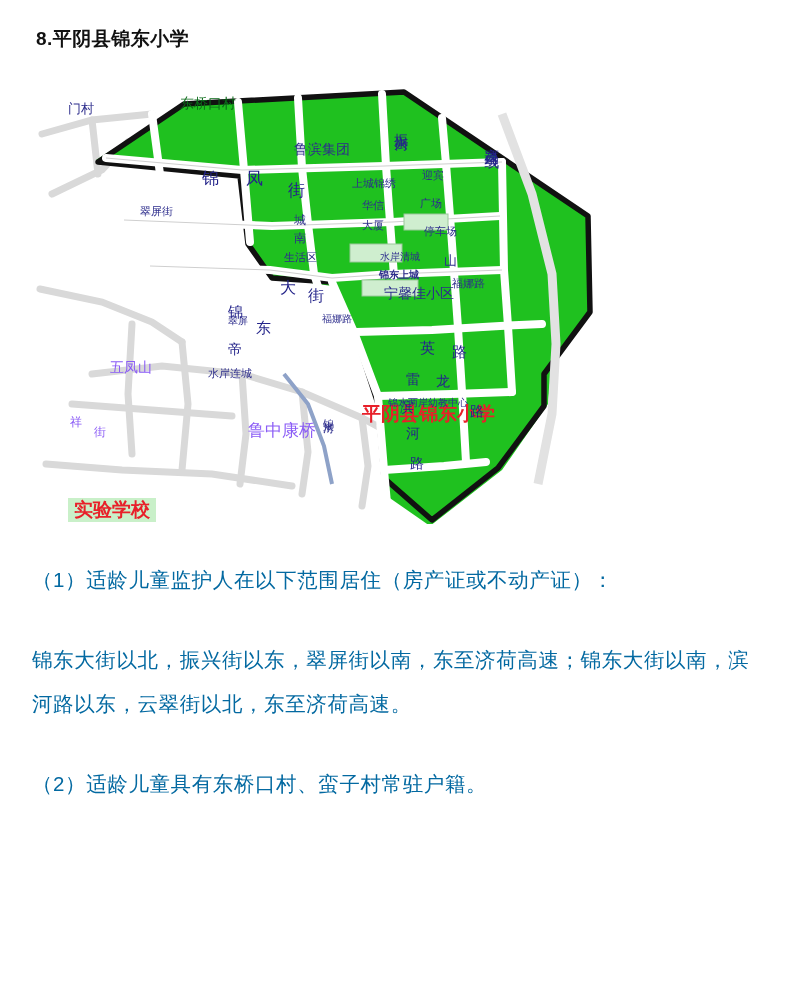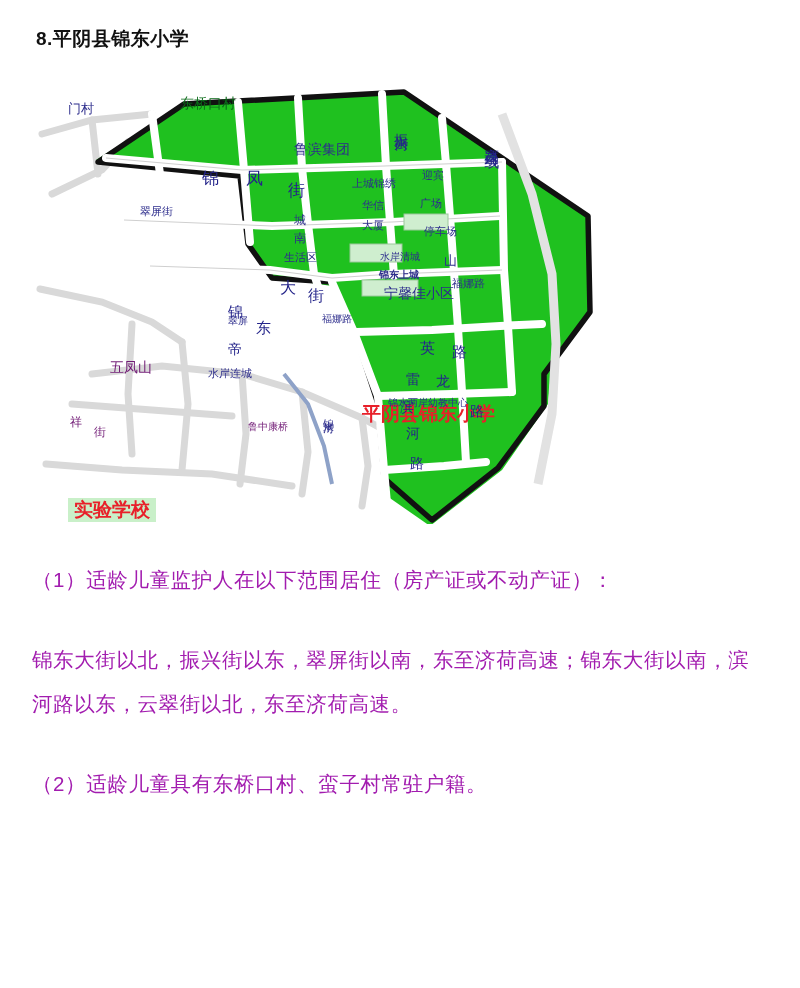--- a/index.html
+++ b/index.html
@@ -45,32 +45,32 @@
     position: absolute;
     font-family: "Liberation Sans", sans-serif;
     white-space: nowrap;
     line-height: 1.05;
     pointer-events: none;
   }
   .lb-blue   { color: #2d2d8c; }
   .lb-dblue  { color: #24248a; }
   .lb-red    { color: #e8202a; font-weight: bold; }
   .lb-green  { color: #0a6b18; }
-  .lb-dark   { color: #701a75; }
+  .lb-dark   { color: #8b5cf6; }
   .vtext {
     writing-mode: vertical-rl;
     text-orientation: upright;
     letter-spacing: 2px;
   }
   
   .para {
     font-size: 20.5px;
     line-height: 44px;
     letter-spacing: 0.6px;
-    color: #a21caf;
+    color: #0369a1;
     margin: 0;
   }
   .p1 { margin-top: 34px; }
   .p2 { margin-top: 36px; }
   .p3 { margin-top: 36px; }
 </style>
 </head>
 <body>
 
 <div class="page">
@@ -185,21 +185,21 @@
         <div class="map-label lb-blue" style="left: 356px; top: 324px; font-size: 10px;">锦水两岸幼教中心</div>
         <div class="map-label lb-dblue" style="left: 388px; top: 266px; font-size: 15px;">英</div>
         <div class="map-label lb-dblue" style="left: 420px; top: 270px; font-size: 15px;">路</div>
         <div class="map-label lb-dblue" style="left: 374px; top: 298px; font-size: 14px;">雷</div>
         <div class="map-label lb-dblue" style="left: 404px; top: 300px; font-size: 14px;">龙</div>
         <div class="map-label lb-dblue" style="left: 368px; top: 326px; font-size: 14px;">滨</div>
         <div class="map-label lb-dblue" style="left: 374px; top: 352px; font-size: 14px;">河</div>
         <div class="map-label lb-dblue" style="left: 378px; top: 382px; font-size: 14px;">路</div>
         <div class="map-label lb-dblue" style="left: 438px; top: 330px; font-size: 14px;">路</div>
         <div class="map-label lb-blue vtext" style="left: 290px; top: 336px; font-size: 11px;">锦水河</div>
-        <div class="map-label lb-dark" style="left: 216px; top: 348px; font-size: 10px;">鲁中康桥</div>
+        <div class="map-label lb-dark" style="left: 216px; top: 348px; font-size: 17px;">鲁中康桥</div>
         <div class="map-label lb-dark" style="left: 38px; top: 342px; font-size: 12px;">祥</div>
         <div class="map-label lb-dark" style="left: 62px; top: 352px; font-size: 12px;">街</div>
         <div class="map-label lb-blue" style="left: 196px; top: 242px; font-size: 10px;">翠屏</div>
         <div class="map-label lb-dblue" style="left: 196px; top: 268px; font-size: 14px;">帝</div>
       </div>
   </div>
 
   <p class="para p1">（1）适龄儿童监护人在以下范围居住（房产证或不动产证）：</p>
   <p class="para p2">锦东大街以北，振兴街以东，翠屏街以南，东至济荷高速；锦东大街以南，滨河路以东，云翠街以北，东至济荷高速。</p>
   <p class="para p3">（2）适龄儿童具有东桥口村、蛮子村常驻户籍。</p>

